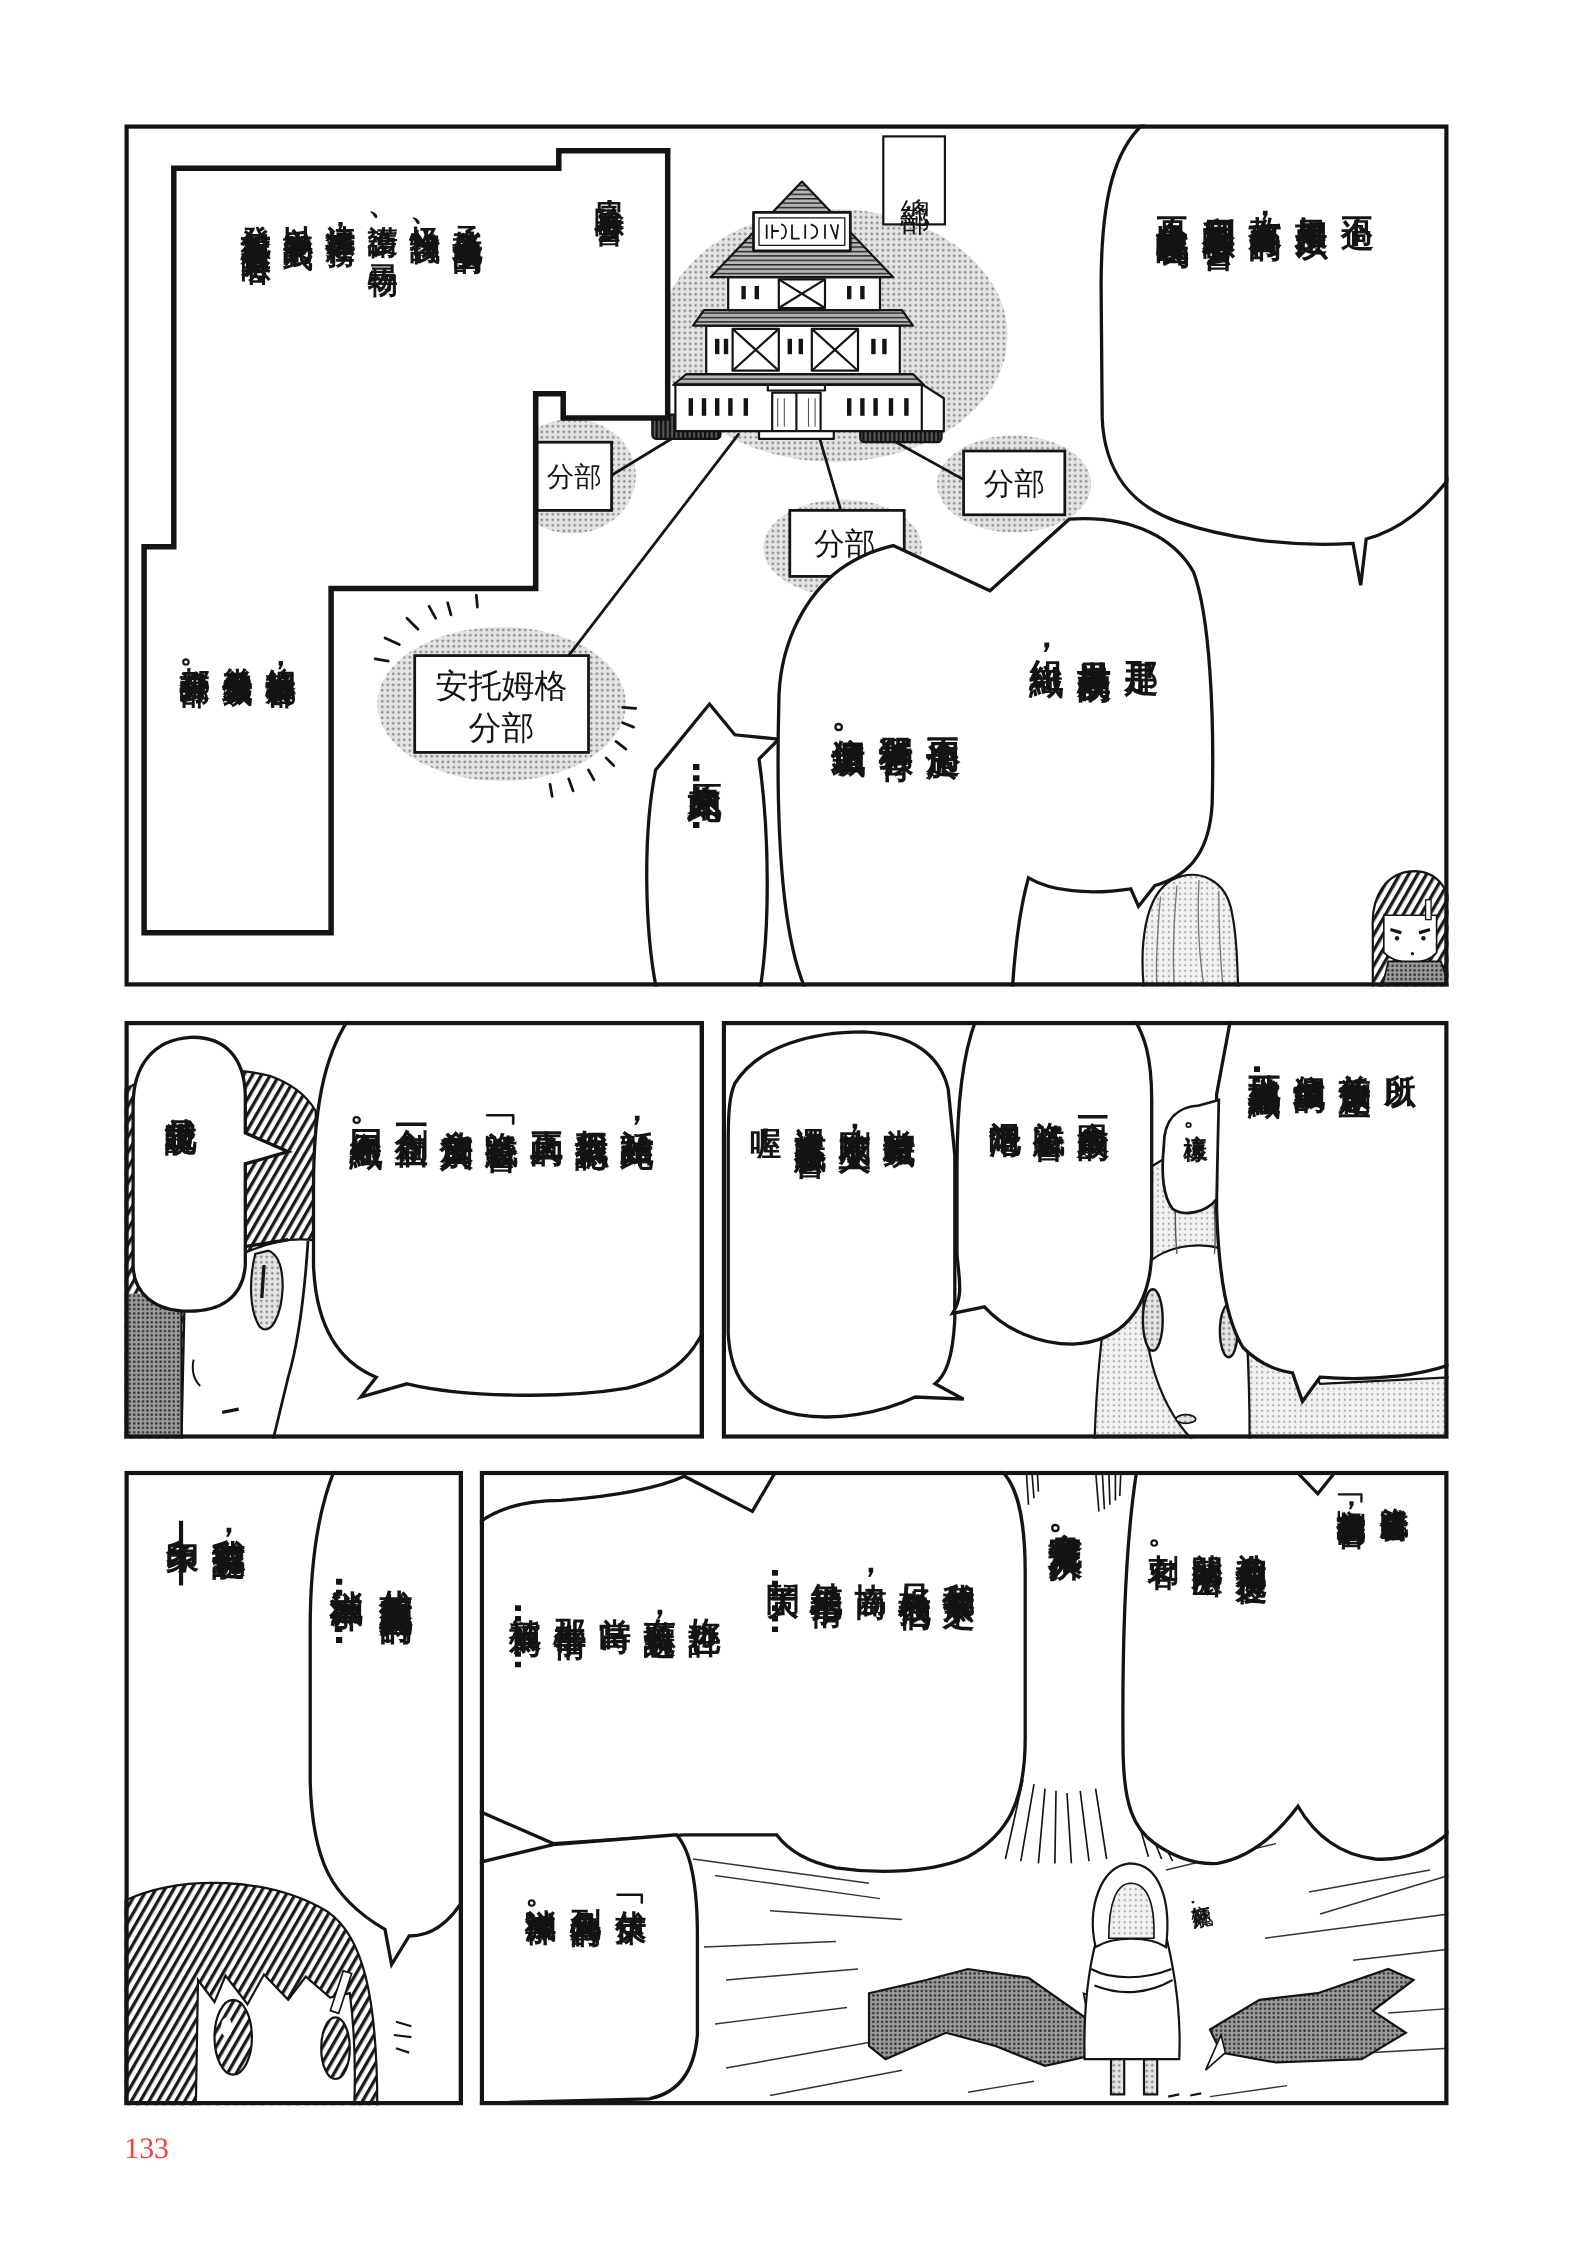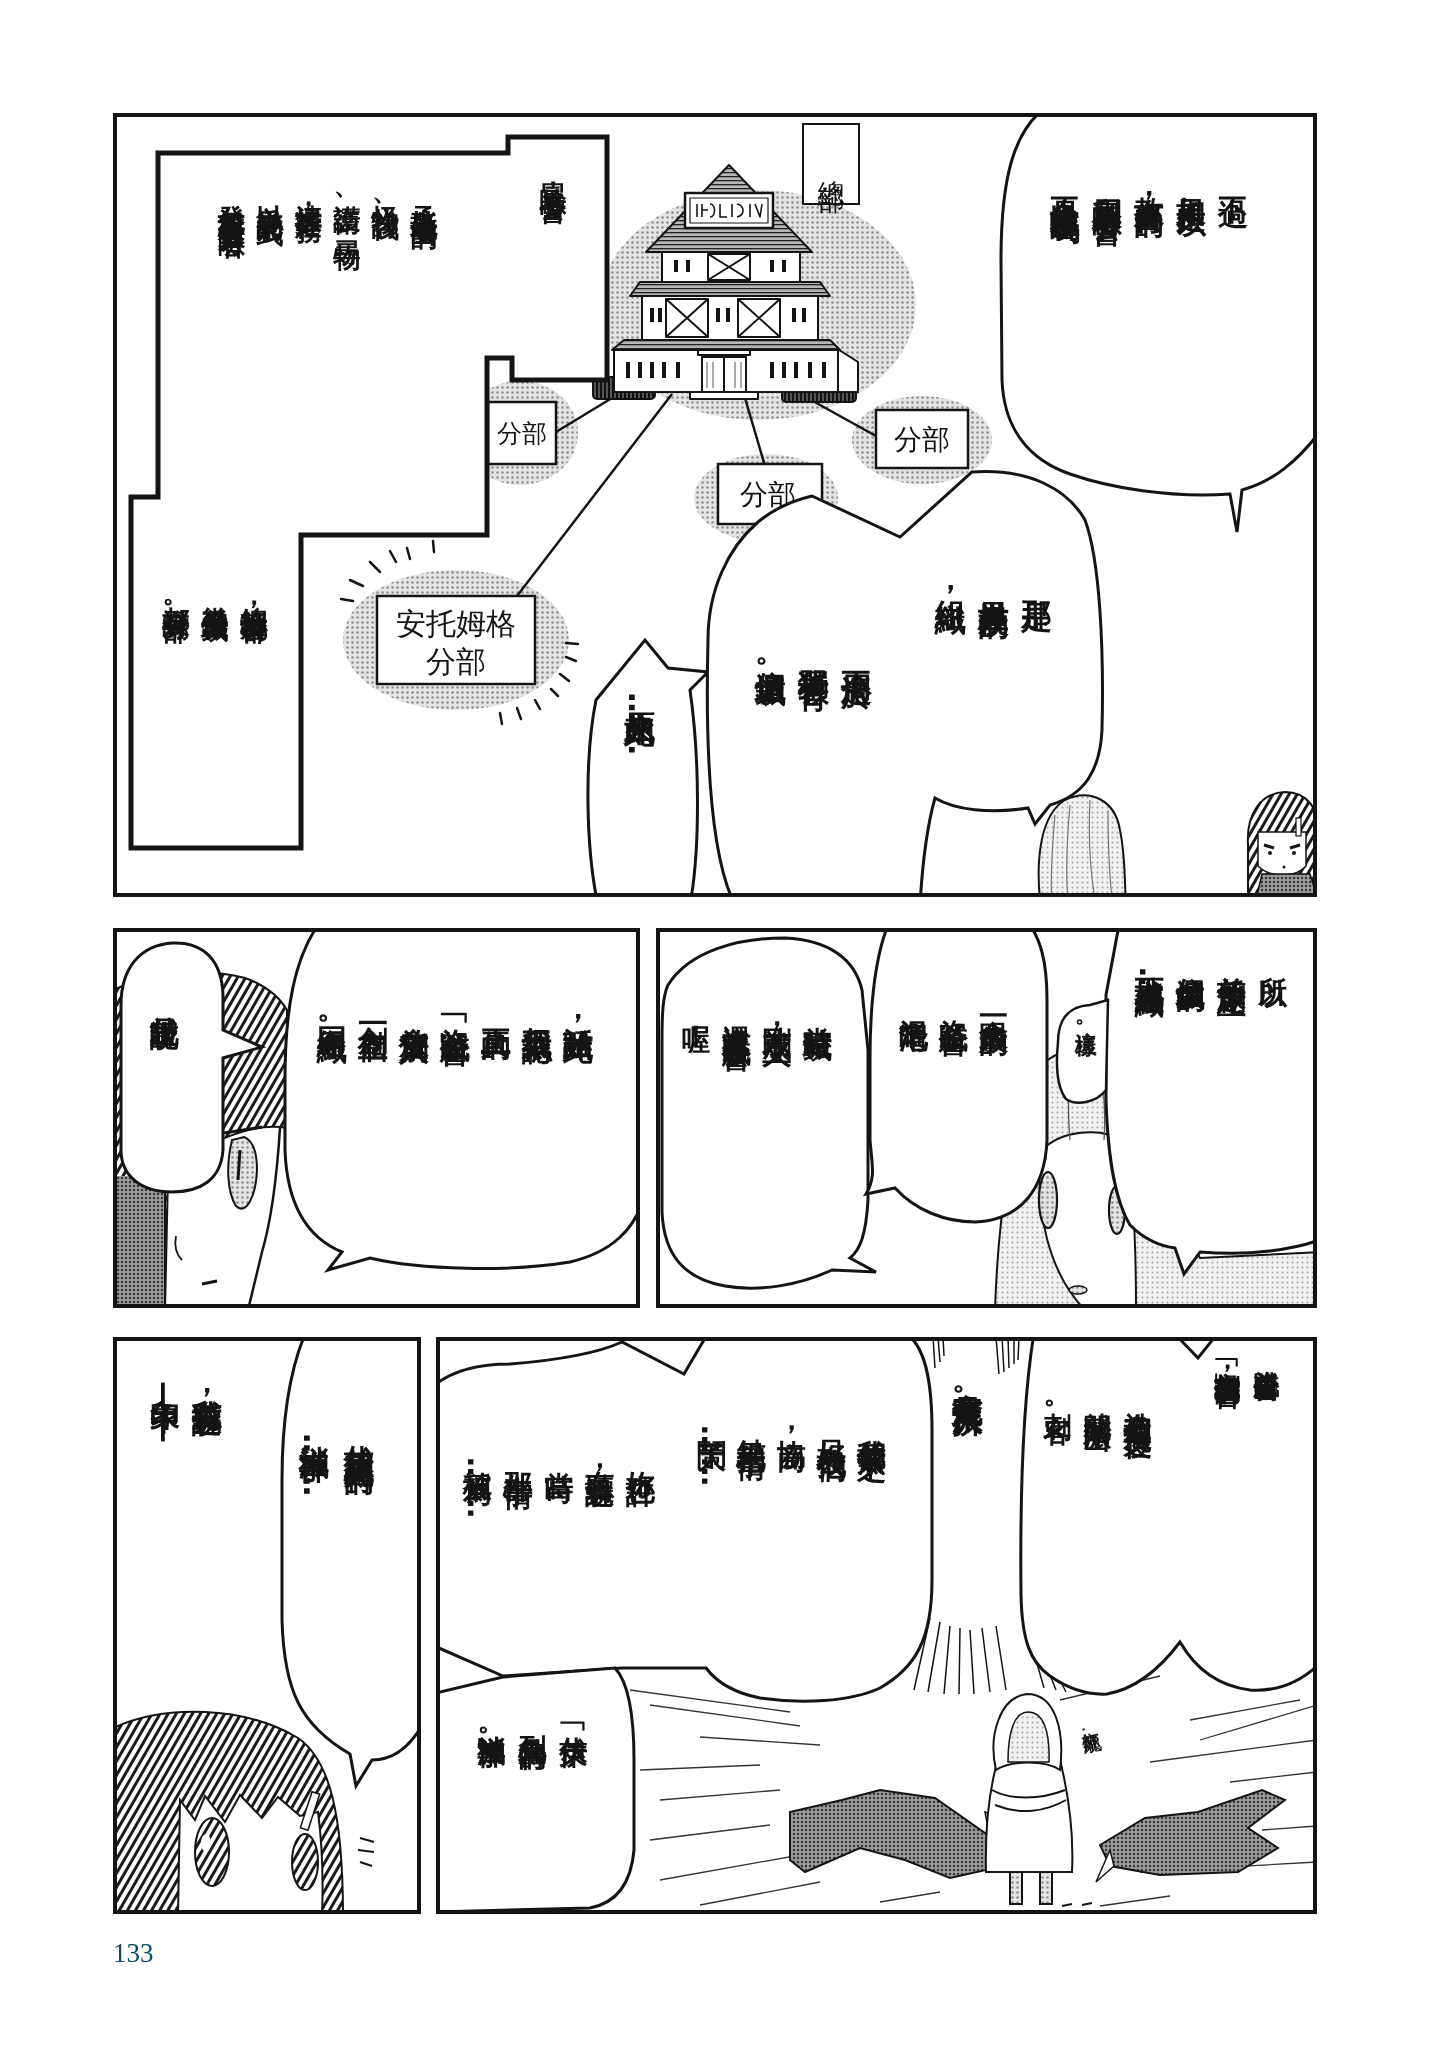--- a/index.html
+++ b/index.html
@@ -23,21 +23,21 @@
     display: flex; align-items: center; justify-content: center;
   }
   .hq-sign span {
     writing-mode: vertical-rl; font-family: "DejaVu Sans", sans-serif;
     font-size: 27px; letter-spacing: 5px; color: #141414;
   }
   .svg-label { font-family: "DejaVu Sans", sans-serif; fill: #141414; }
   .page-number {
     position: absolute; left: 113px; top: 1940px;
     font-family: "Liberation Serif", "DejaVu Serif", serif;
-    font-size: 27px; line-height: 27px; color: #0c4a6e;
+    font-size: 27px; line-height: 27px; color: #ef4444;
   }
 </style>
 </head>
 <body>
 
 <svg width="0" height="0" style="position:absolute">
   <defs>
     <pattern id="tone" width="5" height="5" patternUnits="userSpaceOnUse">
         <rect width="5" height="5" fill="#e4e4e4"></rect>
         <circle cx="2.5" cy="2.5" r="1.25" fill="#8c8c8c"></circle>

